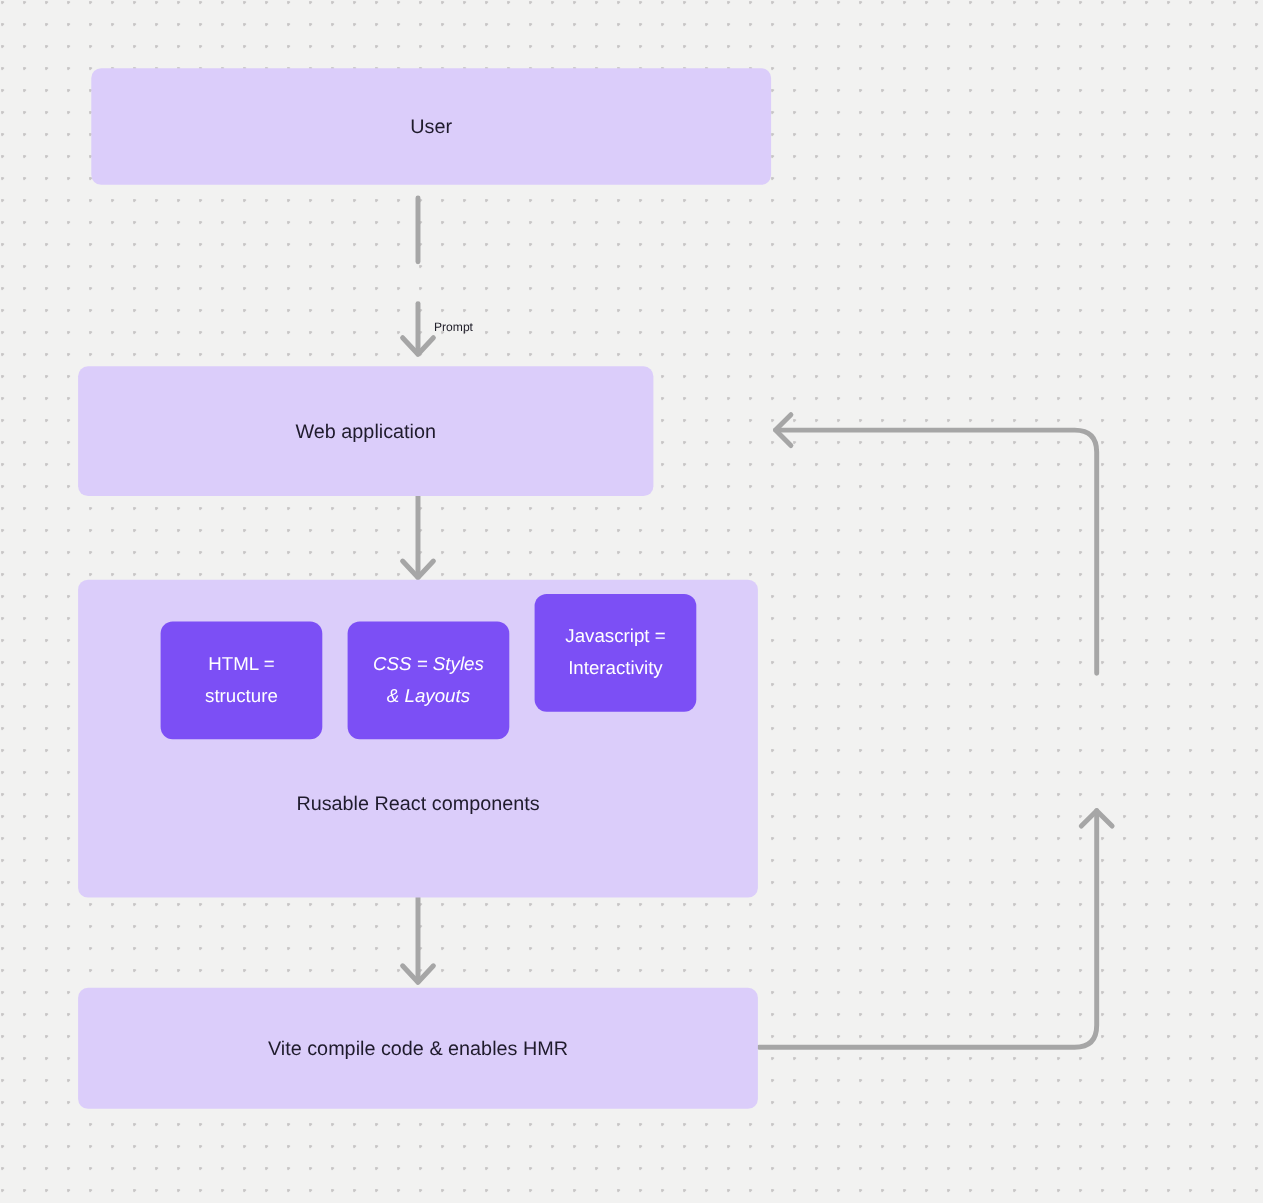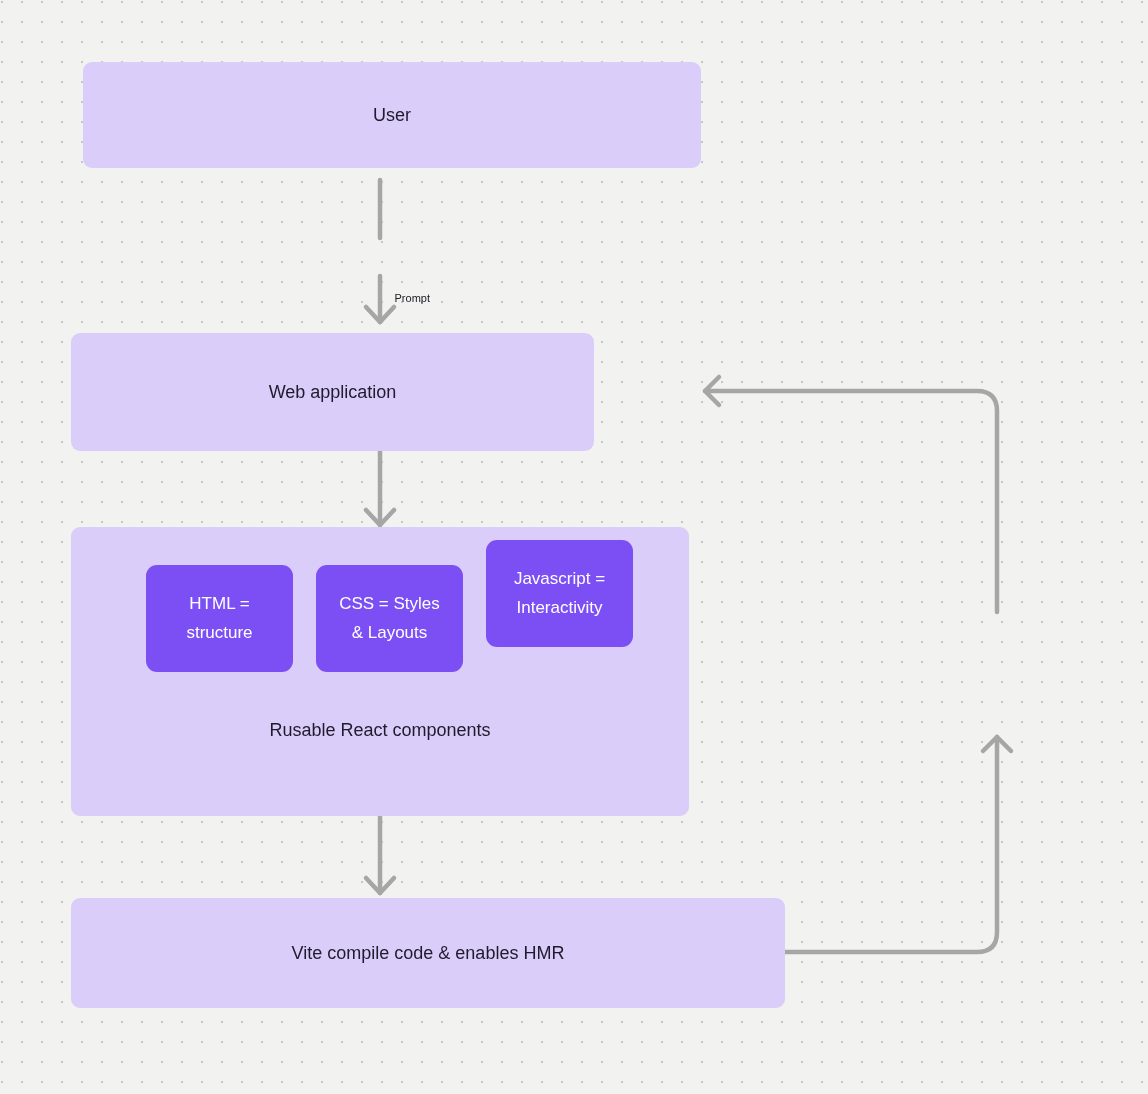--- a/index.html
+++ b/index.html
@@ -126,36 +126,36 @@
   <div class="node-group" style="left:71px; top:527px; width:618px; height:289px;">
   </div>
 
   <div class="chip" style="left:136px; top:565px; width:147px; height:107px;">
     <span>
       <span>HTML =</span><br>
       <span>structure</span>
     </span>
   </div>
 
-  <div class="chip" style="left:306px; top:565px; width:147px; height:107px;">
+  <div class="chip" style="left:306px; top:565px; width:147px; height:107px;font-style:italic;">
     <span>
       <span>CSS = Styles</span><br>
       <span>&amp; Layouts</span>
     </span>
   </div>
 
   <div class="chip" style="left:476px; top:540px; width:147px; height:107px;">
     <span>
       <span>Javascript =</span><br>
       <span>Interactivity</span>
     </span>
   </div>
 
   <div class="group-caption" style="left:71px; top:715px; width:618px; height:30px;text-align:right;">
     <span>Rusable React components</span>
   </div>
 
-  <div class="node" style="left:71px; top:898px; width:714px; height:110px;">
+  <div class="node" style="left:71px; top:898px; width:618px; height:110px;">
     <span>Vite compile code &amp; enables HMR</span>
   </div>
 
 
 </div>
 
 </body></html>

